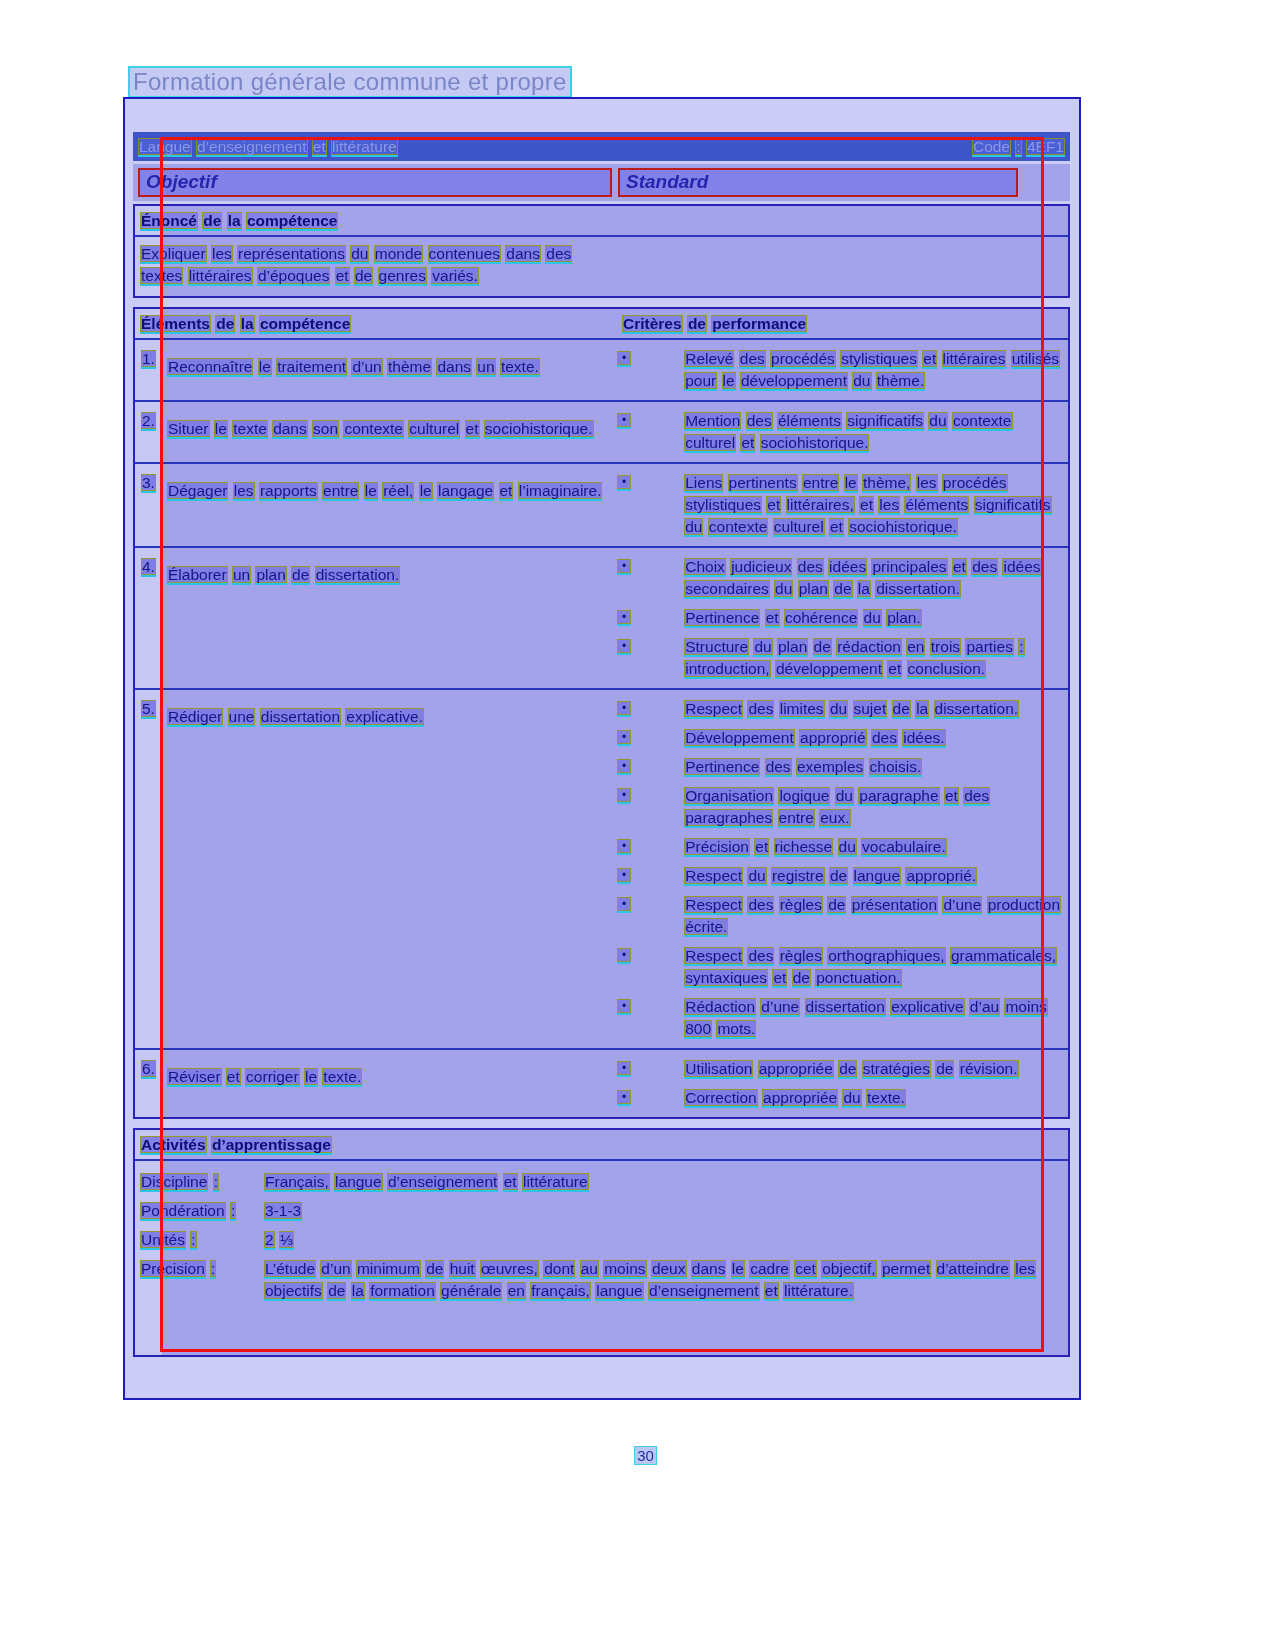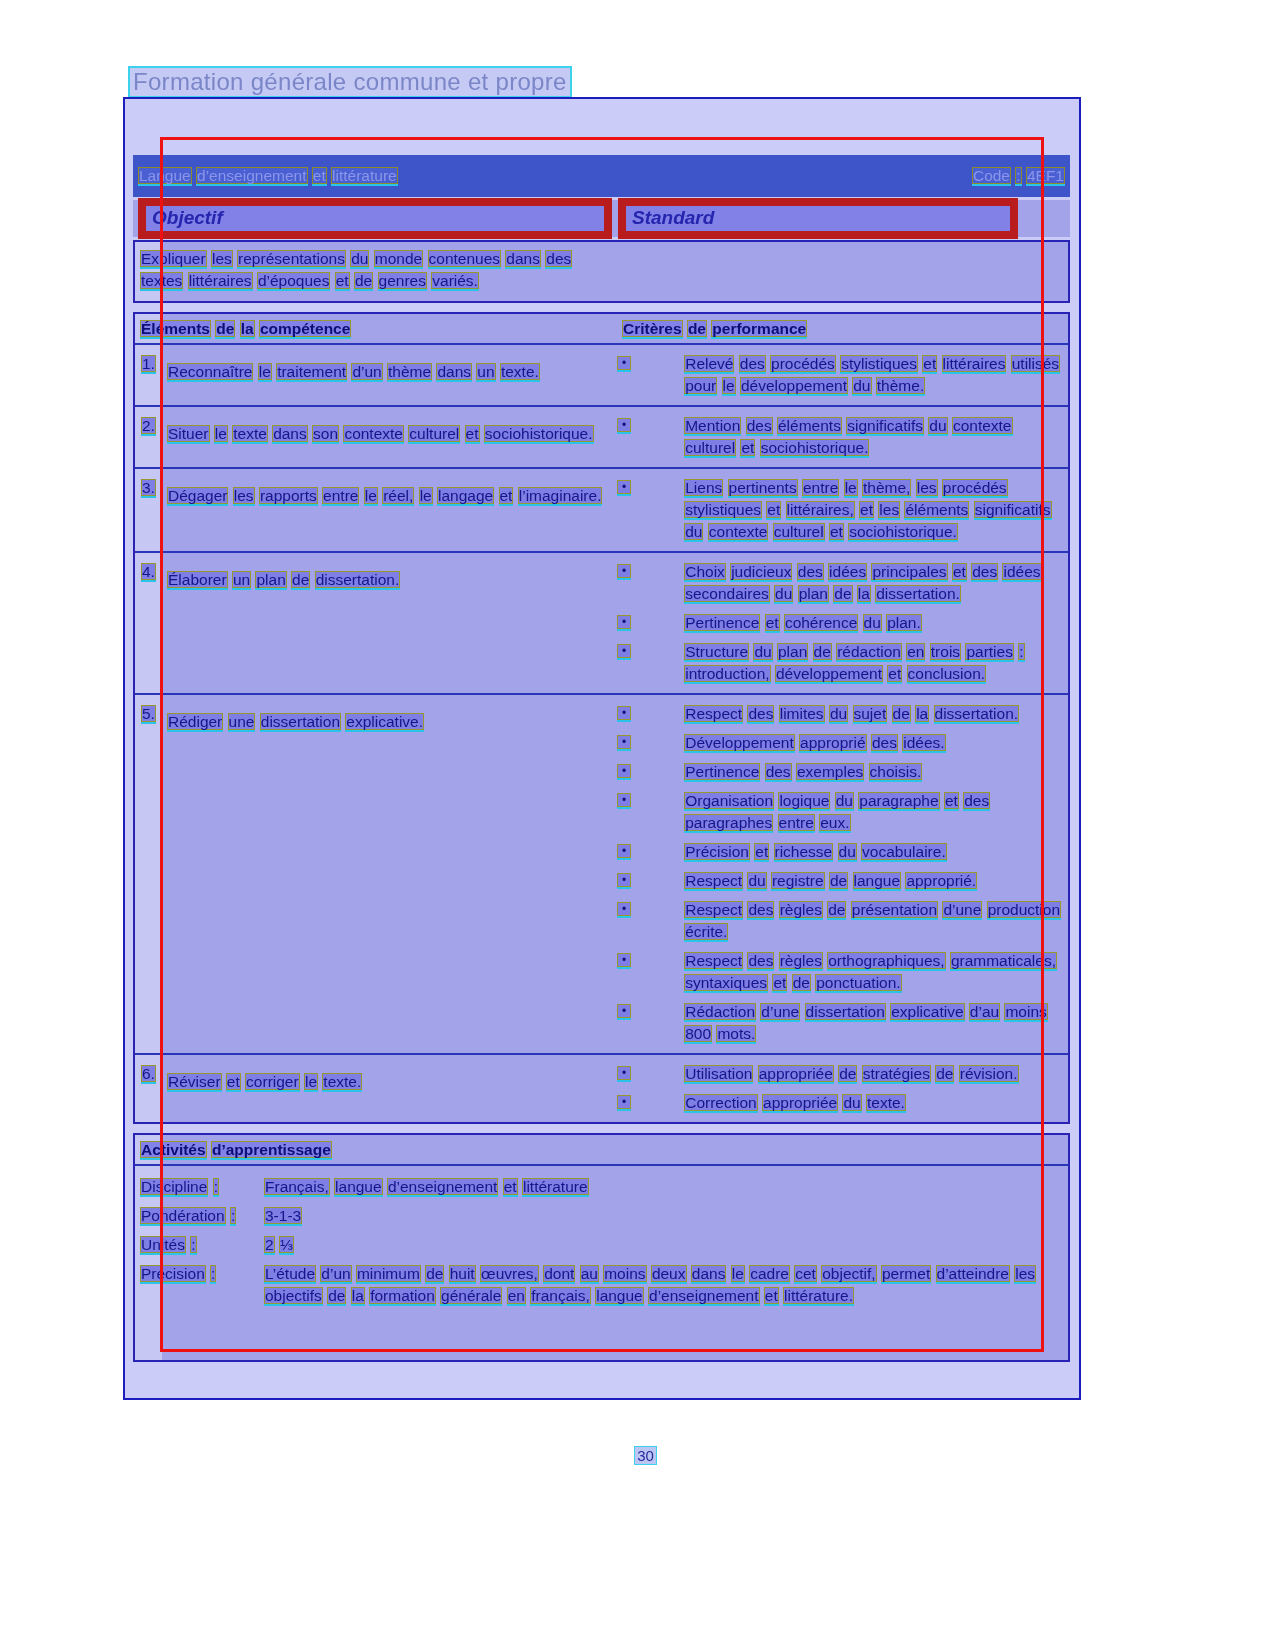--- a/index.html
+++ b/index.html
@@ -14,30 +14,30 @@
 
   
   .card {
     position:absolute; left:123px; top:97px; width:958px; height:1303px;
     background:#ccccf8; border:2px solid #1d1dbe; box-sizing:border-box;
     padding:33px 9px 0 8px;
   }
 
   
   .bar {
-    height:42px; background:#3d55c8; display:flex; justify-content:space-between;
-    align-items:center; padding:0 5px; font-size:15px; margin-bottom:3px;margin-top:23px;
+    height:29px; background:#3d55c8; display:flex; justify-content:space-between;
+    align-items:center; padding:0 5px; font-size:15px; margin-bottom:3px;
   }
   .bar .w { background:#4a5fd2; color:#8b96ea; box-shadow:inset 0 0 0 1px #8b8b2a; border-bottom:2px solid #2ac4ea; }
 
   
   .cols { height:37px; background:#a3a3ea; display:flex; align-items:center; padding:0 5px; margin-bottom:3px; }
   .colbox {
     display:inline-block; font-style:italic; font-weight:bold; font-size:19px;
-    color:#2525ae; background:#8181e8; border:8px solid #b91c1c; padding:1px 6px 2px 6px;
+    color:#2525ae; background:#8181e8; border:2px solid #b91c1c; padding:1px 6px 2px 6px;
     box-sizing:border-box;
   }
   .objcol { width:474px; }
   .stdcol { width:400px; margin-left:6px; }
 
   
   .box { position:relative; background:#a3a3ea; border:2px solid #2823b4; margin-bottom:9px; }
   .gutter { position:absolute; left:0; top:0; bottom:0; width:27px; background:#c7c7f4; }
   .box-head { position:relative; border-bottom:2px solid #2a35b8; padding:4px 5px 3px 5px; min-height:21px; }
   .box-head.two { display:grid; grid-template-columns:482px 1fr; }
@@ -102,20 +102,23 @@
       <span data-hl=""><span class="w">Code</span> <span class="w">:</span> <span class="w">4EF1</span></span>
     </div>
 
     <div class="cols">
       <span class="colbox objcol">Objectif</span>
       <span class="colbox stdcol">Standard</span>
     </div>
 
     <section class="box">
       <div class="gutter"></div>
+      <div class="box-head">
+        <span class="head" data-hl=""><span class="w">Énoncé</span> <span class="w">de</span> <span class="w">la</span> <span class="w">compétence</span></span>
+      </div>
       <div class="box-body">
         <div class="enonce-text" data-hl=""><span class="w">Expliquer</span> <span class="w">les</span> <span class="w">représentations</span> <span class="w">du</span> <span class="w">monde</span> <span class="w">contenues</span> <span class="w">dans</span> <span class="w">des</span> <span class="w">textes</span> <span class="w">littéraires</span> <span class="w">d’époques</span> <span class="w">et</span> <span class="w">de</span> <span class="w">genres</span> <span class="w">variés.</span></div>
       </div>
     </section>
 
     <section class="box">
       <div class="gutter"></div>
       <div class="box-head two">
         <span><span class="head" data-hl=""><span class="w">Éléments</span> <span class="w">de</span> <span class="w">la</span> <span class="w">compétence</span></span></span>
         <span><span class="head" data-hl=""><span class="w">Critères</span> <span class="w">de</span> <span class="w">performance</span></span></span>

